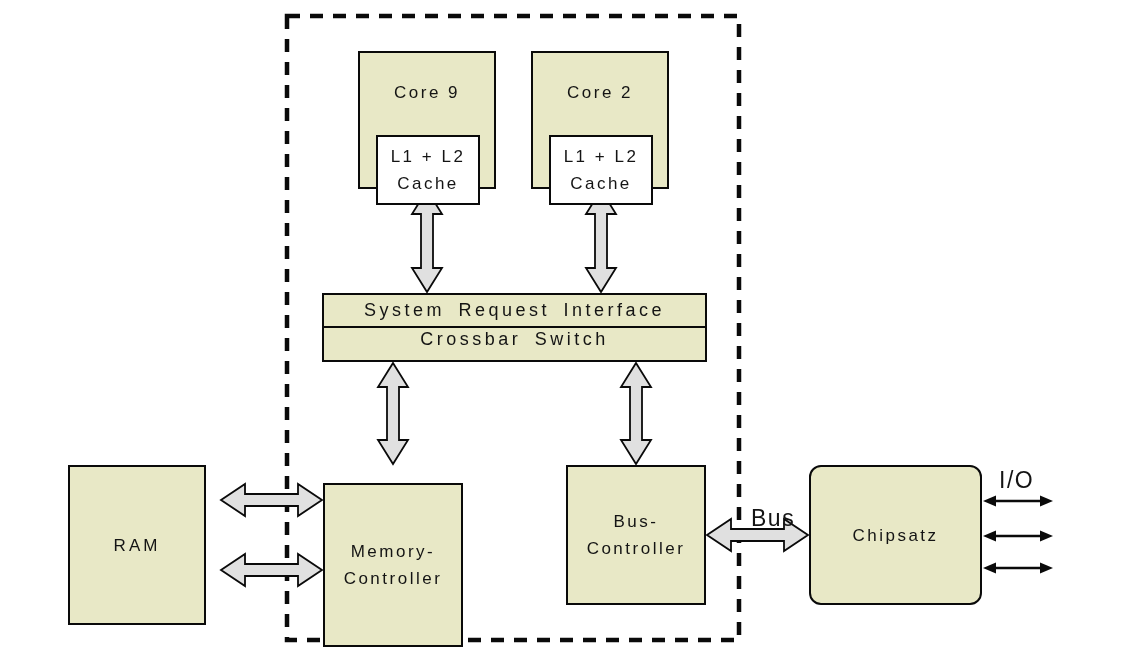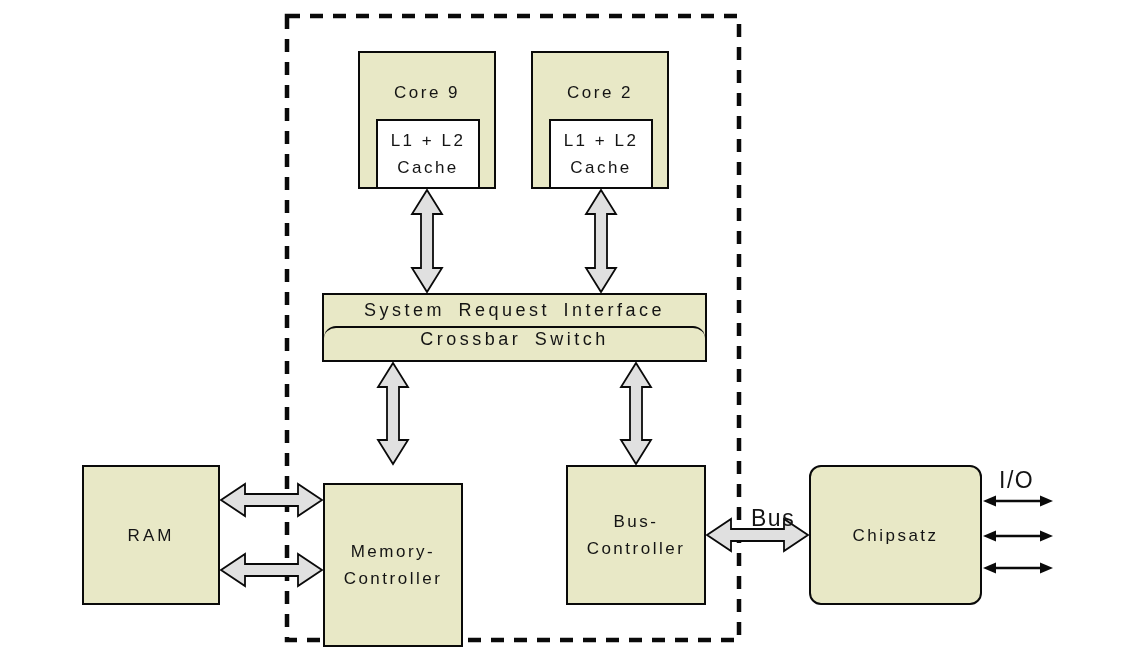--- a/index.html
+++ b/index.html
@@ -19,34 +19,33 @@
     position:absolute;
     box-sizing:border-box;
     background:var(--box-fill,#e8e8c6);
     border:2px solid var(--line-color,#000);
     z-index:2;
     display:flex;align-items:center;justify-content:center;
     text-align:center;
     font-size:17px;letter-spacing:2.5px;line-height:27px;
     color:var(--text-color,#141414);
   }
-  .box.white{background:var(--cache-fill,#fff);z-index:3;}
+  .box.white{background:var(--cache-fill,#fff);z-index:3;margin-top:16px;}
   .box.core{align-items:flex-start;padding-top:26px;}
   .stack{
     position:absolute;box-sizing:border-box;
     border:2px solid var(--line-color,#000);
     background:var(--box-fill,#e8e8c6);
     z-index:2;
   }
   .stack .row{
     box-sizing:border-box;height:31px;
     display:flex;align-items:center;justify-content:center;
     font-size:18px;letter-spacing:3.5px;word-spacing:5px;
     color:var(--text-color,#141414);
-    border-radius:13px;
   }
   .stack .row + .row{border-top:2px solid var(--line-color,#000);height:24px;align-items:flex-end;}
   .free-label{
     position:absolute;z-index:4;
     font-size:23px;letter-spacing:1.5px;
     color:var(--text-color,#141414);
     background:transparent;white-space:nowrap;
   }
   .two-line span{display:block;}
   
@@ -114,21 +113,21 @@
 
   <div class="stack" style="left:322px;top:293px;width:385px;height:69px;">
     <div class="row">
       <span>System Request Interface</span>
     </div>
     <div class="row">
       <span>Crossbar Switch</span>
     </div>
   </div>
 
-  <div class="box" style="left:82px;top:465px;width:138px;height:140px;letter-spacing:3px;align-items:center;">
+  <div class="box" style="left:68px;top:465px;width:138px;height:160px;letter-spacing:3px;align-items:center;">
     <span>RAM</span>
   </div>
 
   <div class="box two-line" style="left:323px;top:483px;width:140px;height:164px;">
     <div>
       <span>Memory-</span>
       <span>Controller</span>
     </div>
   </div>
 

